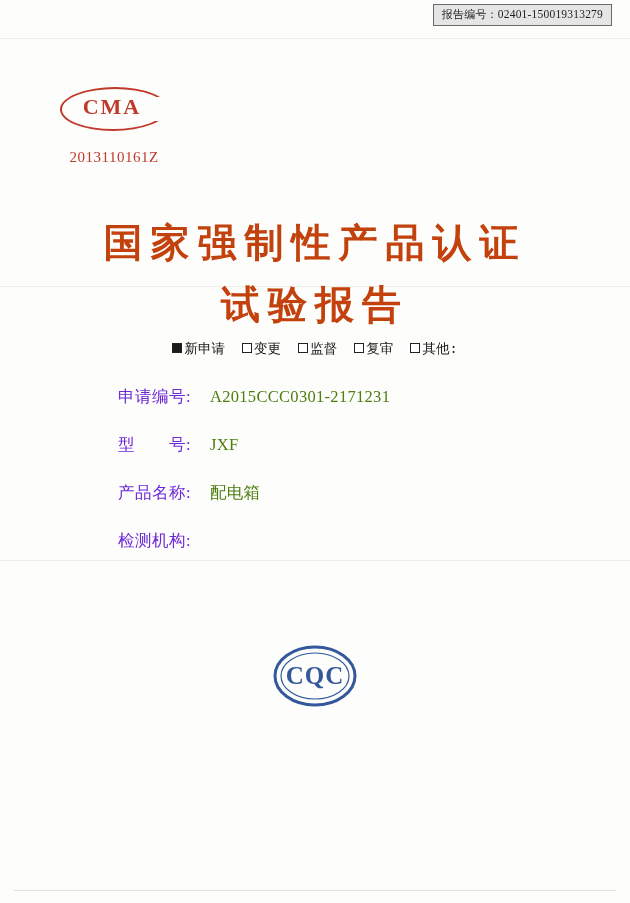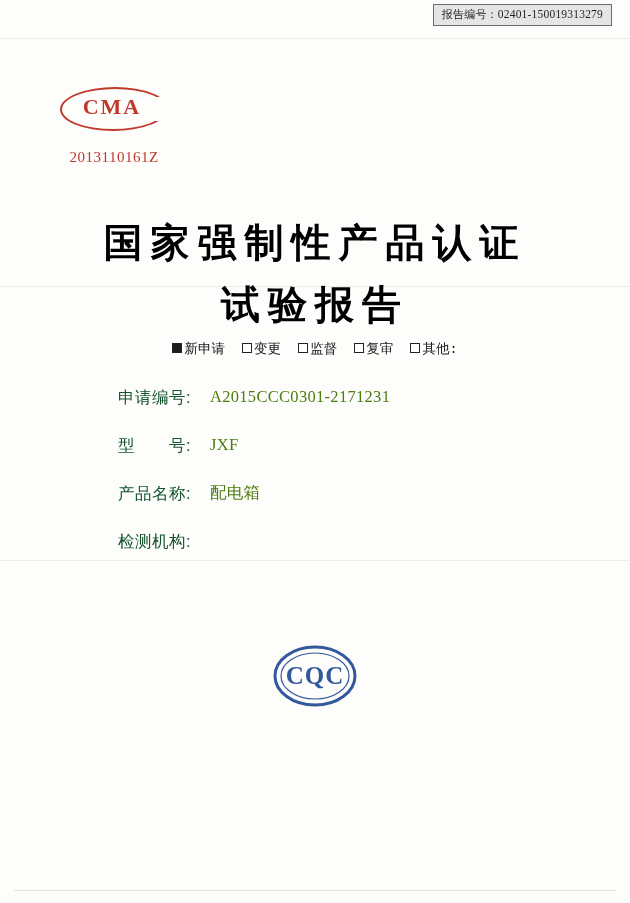--- a/index.html
+++ b/index.html
@@ -151,21 +151,21 @@
   }
 
   
   .title-1, .title-2 {
     position: absolute;
     left: 0;
     right: 0;
     text-align: center;
     font-family: "Liberation Serif", serif;
     font-weight: bold;
-    color: #000000;
+    color: #c2410c;
     letter-spacing: 8px;
   }
   .title-1 {
     top: 216px;
     font-size: 39px;
   }
   .title-2 {
     top: 278px;
     font-size: 39px;
   }
@@ -210,23 +210,23 @@
   .field-row {
     display: flex;
     align-items: flex-start;
     margin-bottom: 26px;
     font-size: 16.5px;
     line-height: 22px;
   }
   .field-label {
     width: 92px;
     flex: 0 0 92px;
-    font-family: Liberation Sans, sans-serif;
+    font-family: Liberation Serif, serif;
     letter-spacing: 0.5px;
-    color: #14532d;
+    color: #6d28d9;
     white-space: nowrap;
   }
   .field-value {
     font-family: "Liberation Serif", serif;
     color: #4d7c0f;
     letter-spacing: 0.3px;
   }
   .field-value .second-line {
     display: block;
     margin-top: 6px;

